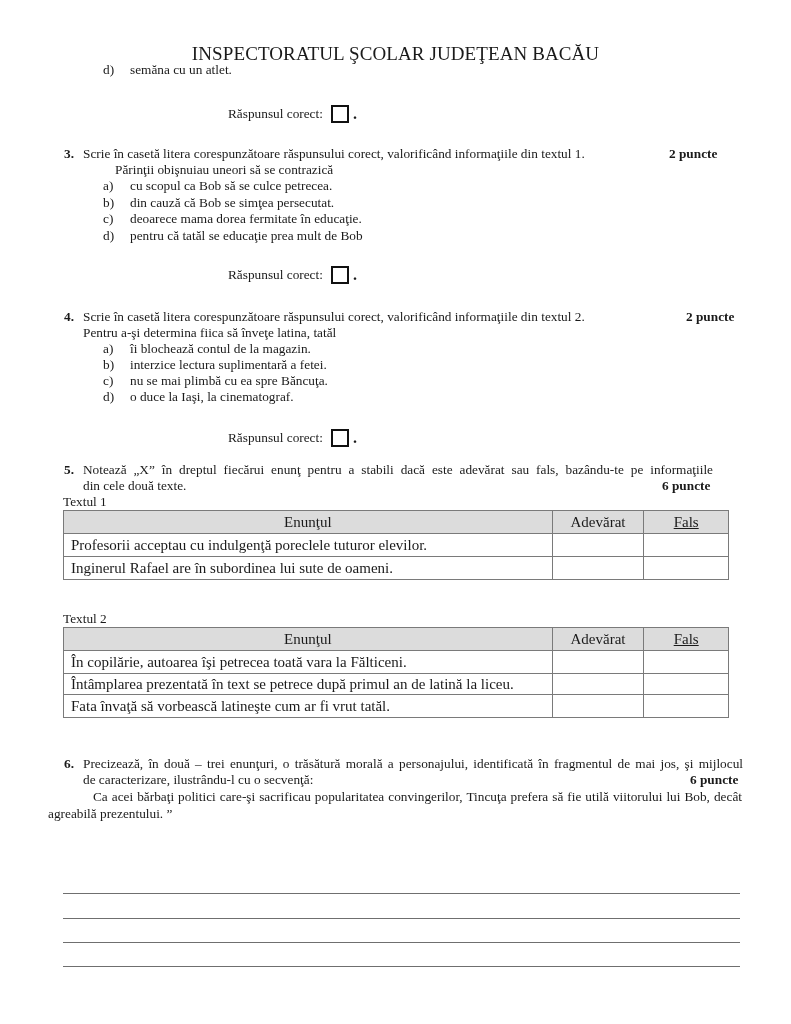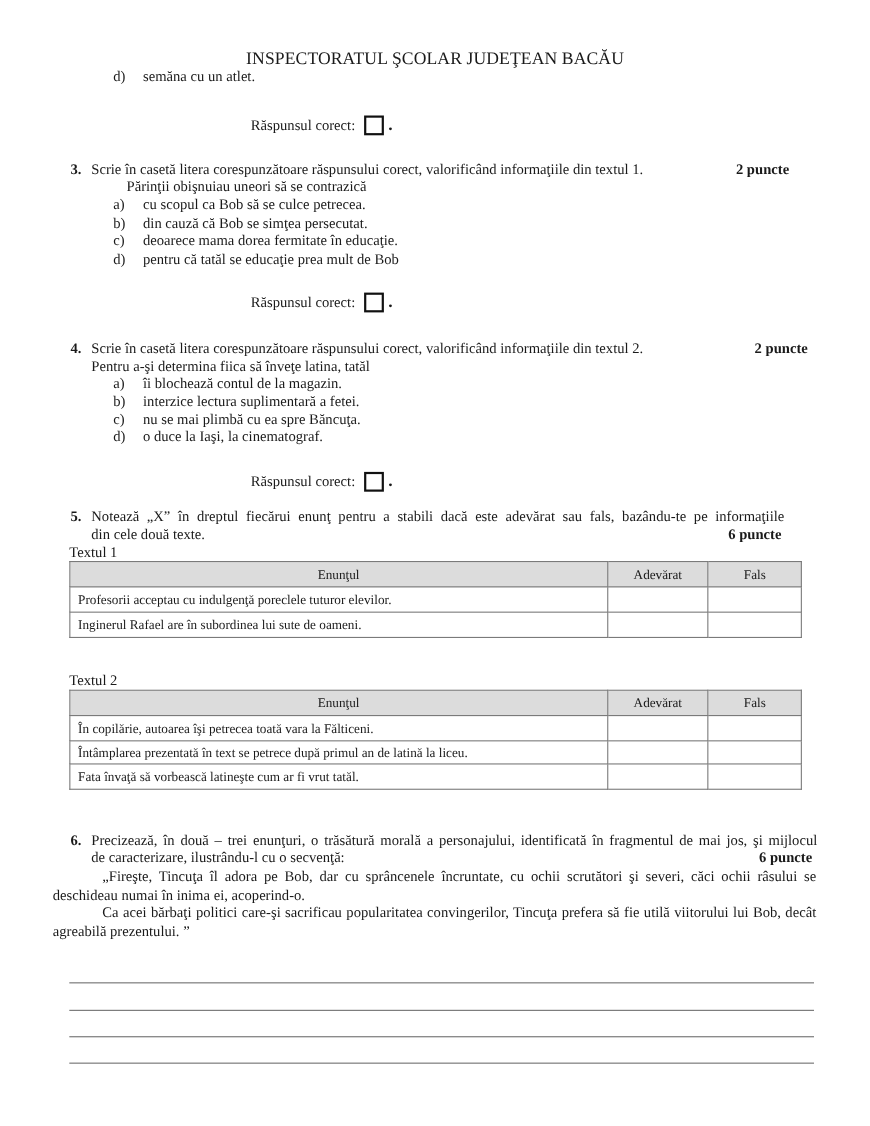--- a/index.html
+++ b/index.html
@@ -2,44 +2,44 @@
 <html><head>
   <meta charset="utf-8">
   <style>
     html, body { margin: 0; padding: 0; background: #ffffff; }
     body {
       width: 791px; height: 1024px; position: relative; overflow: hidden;
       font-family: "Liberation Serif", "DejaVu Serif", serif;
       color: #1a1a1a; font-size: 13.3px; line-height: 16.5px;
     }
     .abs { position: absolute; white-space: nowrap; }
-    .header { left: 0; width: 791px; top: 46px; text-align: center; font-size: 16px; letter-spacing: 0.1px; }
+    .header { left: 0; width: 791px; top: 46px; text-align: center; font-size: 19px; letter-spacing: 0.1px; }
     .opt-letter { position: absolute; }
     .opt-text { position: absolute; }
     .answer { position: absolute; display: flex; align-items: center; }
     .answer .lbl { font-size: 13.3px; }
     .answer .box {
       display: inline-block; width: 18px; height: 18px; border: 2px solid #111;
       margin-left: 8px; box-sizing: border-box;
     }
     .answer .dot { font-weight: bold; font-size: 16px; margin-left: 4px; line-height: 14px; }
     .qnum { font-weight: bold; position: absolute; }
     .points { font-weight: bold; position: absolute; }
     table.tf {
       position: absolute; border-collapse: collapse; left: 63px; width: 666px;
-      font-size: 12px;
+      font-size: 15px;
     }
     table.tf th, table.tf td {
       border: 1.3px solid #7a7a7a; padding: 0 7px; font-weight: normal; text-align: left;
     }
     table.tf th { background: #dcdcdc; text-align: center; height: 22px; }
     table.tf td { height: 22px; }
     table.tf .c1 { width: 470px; }
     table.tf .c2 { width: 76px; }
-    table.tf .c3 { width: 69px; }
+    table.tf .c3 { width: 69px; text-decoration: underline; }
     .quote { position: absolute; left: 48px; width: 694px; text-align: justify; white-space: normal; line-height: 16.5px; }
     .quote p { margin: 0; text-indent: 45px; }
     .ans-line { position: absolute; left: 63px; width: 677px; height: 0; border-top: 1.3px solid #6f6f6f; }
   </style>
 </head>
 <body>
 
 <div class="abs header">INSPECTORATUL ŞCOLAR JUDEŢEAN BACĂU</div>
 
 <div>
@@ -154,21 +154,20 @@
   </table>
 </div>
 
 <div>
   <span class="qnum" style="left:64px; top:756px;">6.</span>
   <span class="abs" style="left:83px; top:756px; width:660px; text-align:justify; text-align-last:justify; white-space:normal;">Precizează, în două – trei enunţuri, o trăsătură morală a personajului, identificată în fragmentul de mai jos, şi mijlocul</span>
   <span class="abs" style="left:83px; top:772px;">de caracterizare, ilustrându-l cu o secvenţă:</span>
   <span class="points" style="left:690px; top:772px;">6 puncte</span>
 
   <div class="quote" style="top:789px;">
-    <p>„Fireşte, Tincuţa îl adora pe Bob, dar cu sprâncenele încruntate, cu ochii scrutători şi severi, căci ochii râsului se deschideau numai în inima ei, acoperind-o.</p>
     <p>Ca acei bărbaţi politici care-şi sacrificau popularitatea convingerilor, Tincuţa prefera să fie utilă viitorului lui Bob, decât agreabilă prezentului. ”</p>
   </div>
 
   <div class="ans-line" style="top:893px;"></div>
   <div class="ans-line" style="top:918px;"></div>
   <div class="ans-line" style="top:942px;"></div>
   <div class="ans-line" style="top:966px;"></div>
 </div>
 
 </body></html>

